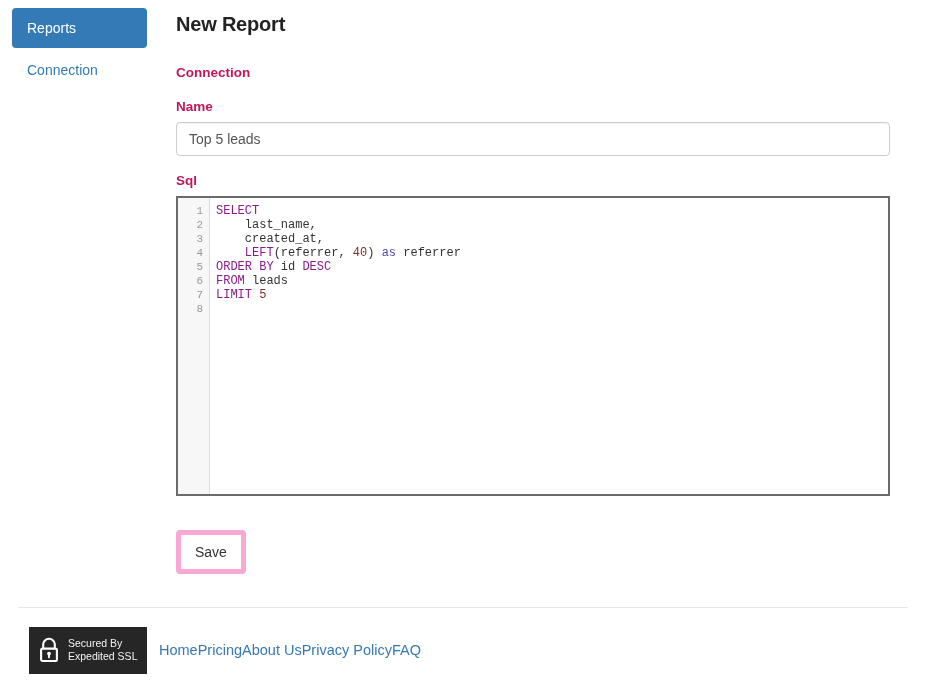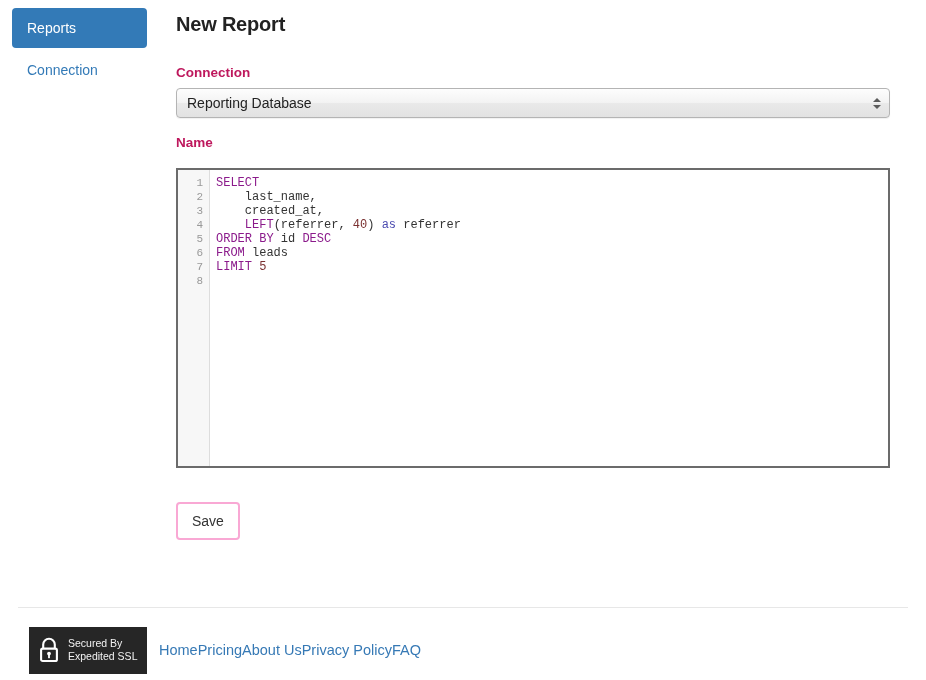--- a/index.html
+++ b/index.html
@@ -208,21 +208,21 @@
   
   .btn-save {
     margin-top: 18px;
     display: inline-block;
     padding: 7px 14px;
     font-family: "Liberation Sans", sans-serif;
     font-size: 14px;
     line-height: 20px;
     color: #333333;
     background: #ffffff;
-    border: 2px solid #f9a8d4;
+    border: 5px solid #f9a8d4;
     border-radius: 4px;
     cursor: pointer;
   }
 
   
   .footer-divider {
     position: absolute;
     left: 18px;
     right: 18px;
     top: 607px;
@@ -293,38 +293,31 @@
       </ul>
     </nav>
 
     <main class="main">
 
       <h1 class="page-title">New Report</h1>
 
       
       <div class="form-group">
         <label class="form-label">Connection</label>
-        <div class="select-wrap">
-          <select class="form-select">
-            <option>Reporting Database</option>
-          </select>
-          <span class="select-arrows">
-            <span class="tri-up"></span>
-            <span class="tri-down"></span>
-          </span>
-        </div>
       </div>
 
       
       <div class="form-group">
         <label class="form-label">Name</label>
+        <input class="form-input" type="text" value="Top 5 leads" style="">
       </div>
 
       
       <div class="form-group">
+        <label class="form-label">Sql</label>
         <div class="editor">
           <div class="gutter">
               <span class="gutter-line">1</span>
               <span class="gutter-line">2</span>
               <span class="gutter-line">3</span>
               <span class="gutter-line">4</span>
               <span class="gutter-line">5</span>
               <span class="gutter-line">6</span>
               <span class="gutter-line">7</span>
               <span class="gutter-line">8</span>

